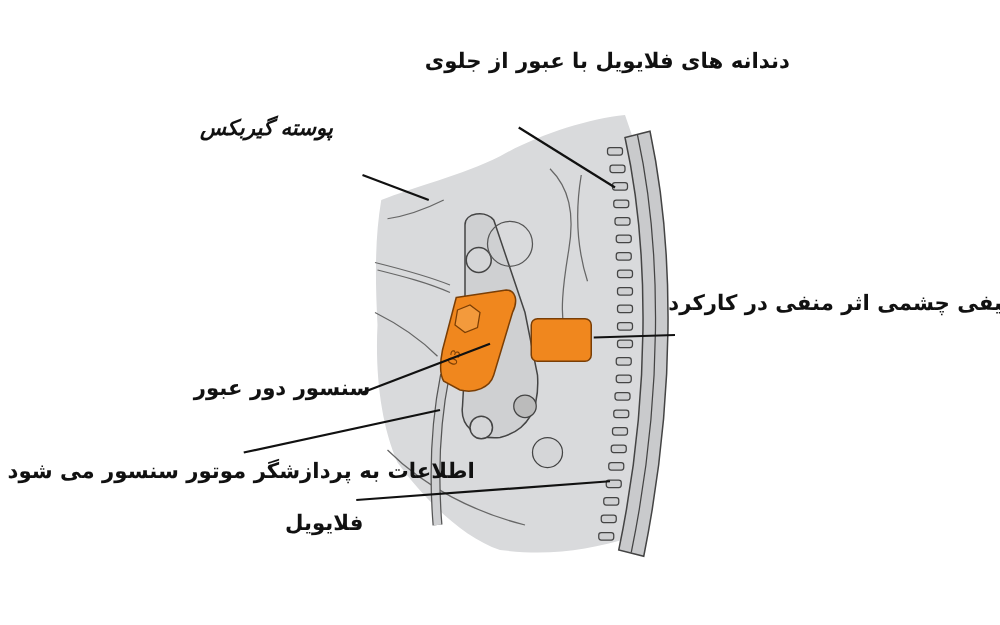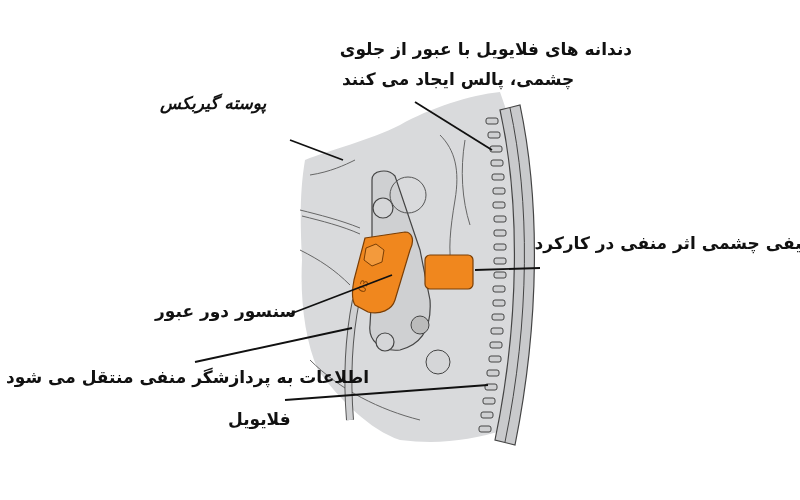--- a/index.html
+++ b/index.html
@@ -75,34 +75,33 @@
     <line x1="290" y1="140" x2="343" y2="160"></line>
     <line x1="475" y1="270" x2="540" y2="268"></line>
     <line x1="290" y1="314" x2="392" y2="275"></line>
     <line x1="195" y1="362" x2="352" y2="328"></line>
     <line x1="285" y1="400" x2="488" y2="385"></line>
   </g>
 </svg>
 
 <div class="label" style="left:300px; top:34px; width:290px; text-align:left;margin-left:42px;">
   <span class="line">دندانه های فلایویل با عبور از جلوی</span>
-  <span class="line">چشمی، پالس ایجاد می کنند</span>
 </div>
 
 <div class="label" style="left:160px; top:88px;font-style:italic;">
   <span>پوسته گیربکس</span>
 </div>
 
 <div class="label" style="left:564px; top:228px; width:255px; ">
   <span class="line">کثیفی چشمی اثر منفی در کارکرد</span>
 </div>
 
 <div class="label" style="left:155px; top:296px;">
   <span>سنسور دور عبور</span>
 </div>
 
 <div class="label" style="left:6px; top:362px;">
-  <span>اطلاعات به پردازشگر منفی منتقل می شود</span>
+  <span>اطلاعات به پردازشگر موتور سنسور می شود</span>
 </div>
 
 <div class="label" style="left:228px; top:404px;text-align:center;">
   <span>فلایویل</span>
 </div>
 
 </body></html>

